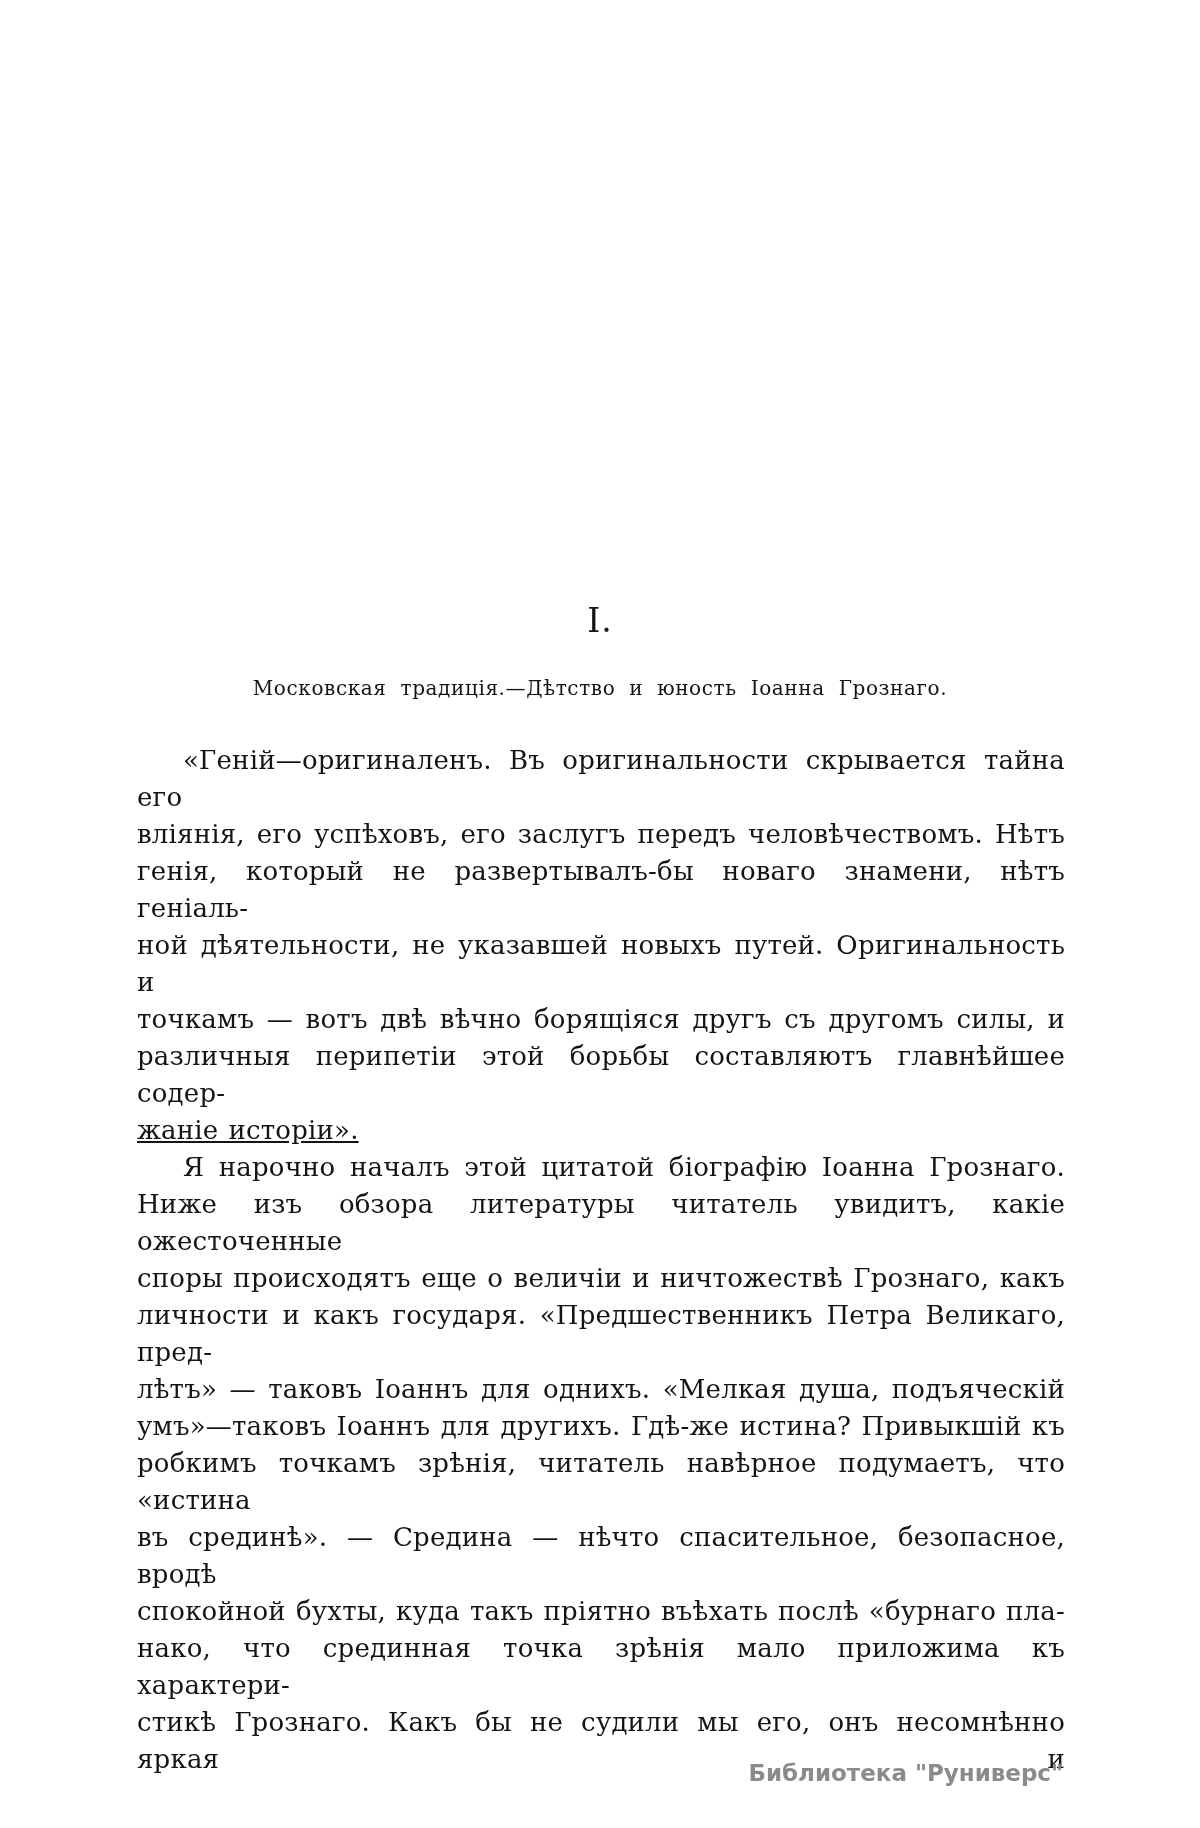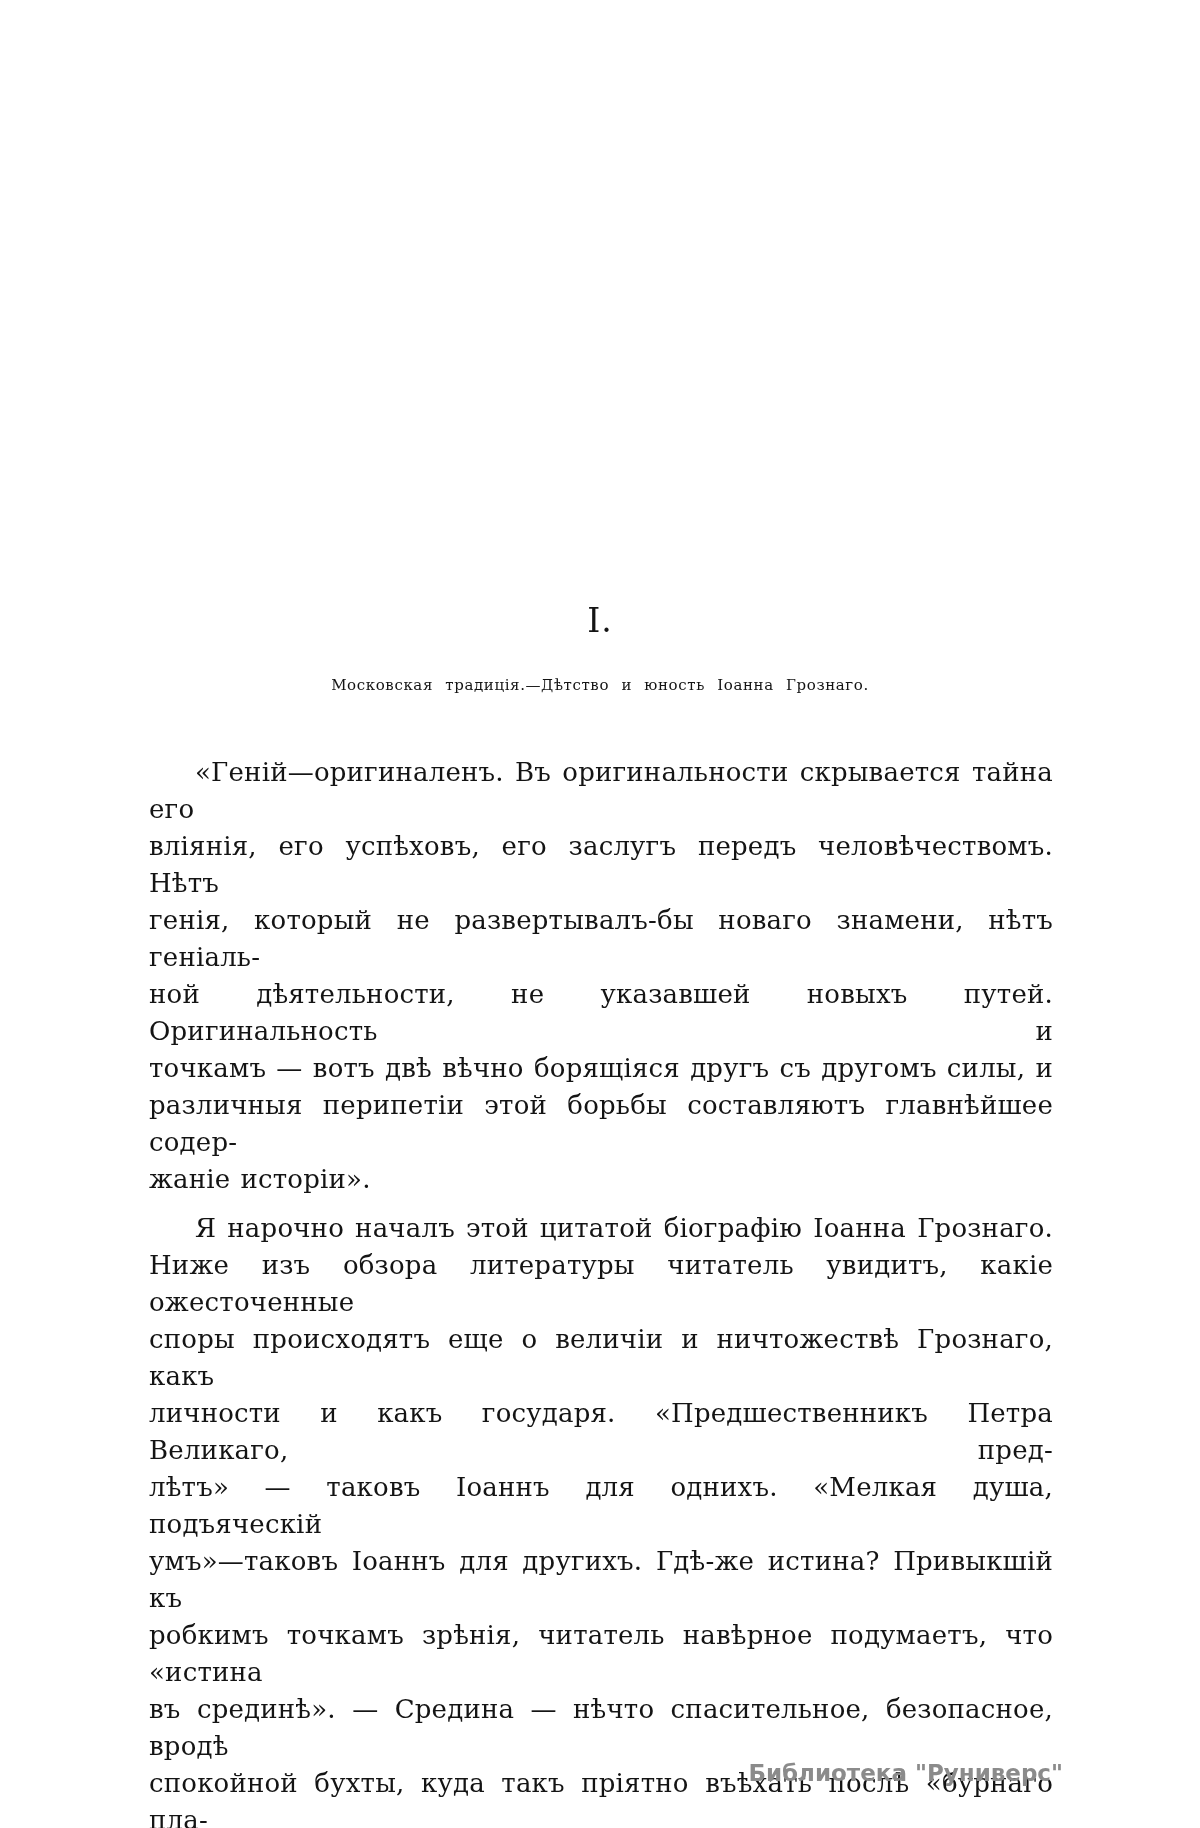--- a/index.html
+++ b/index.html
@@ -27,47 +27,48 @@
     text-align: center;
     font-size: 33px;
     letter-spacing: 1px;
   }
   .chapter-subtitle {
     position: absolute;
     top: 676px;
     left: 0;
     width: 1200px;
     text-align: center;
-    font-size: 15px;
+    font-size: 20px;
     letter-spacing: 0.6px;
     word-spacing: 7px;
   }
   .text-block {
     position: absolute;
     top: 742px;
     left: 137px;
     width: 928px;
     font-size: 26px;
     line-height: 37px;
     letter-spacing: 0.2px;
     word-spacing: 1.5px;
   }
   .paragraph {
-    margin: 12px;
+    margin: 0;
   }
   .line {
     text-align: justify;
     text-align-last: justify;
     white-space: normal;
   }
   .line.first {
     text-indent: 46px;
   }
   .line.last {
     text-align-last: left;
+    text-decoration: underline;
   }
   .watermark {
     position: absolute;
     top: 1760px;
     right: 137px;
     font-family: "DejaVu Sans", "Liberation Sans", sans-serif;
     font-weight: bold;
     font-size: 23px;
   }
 </style>

